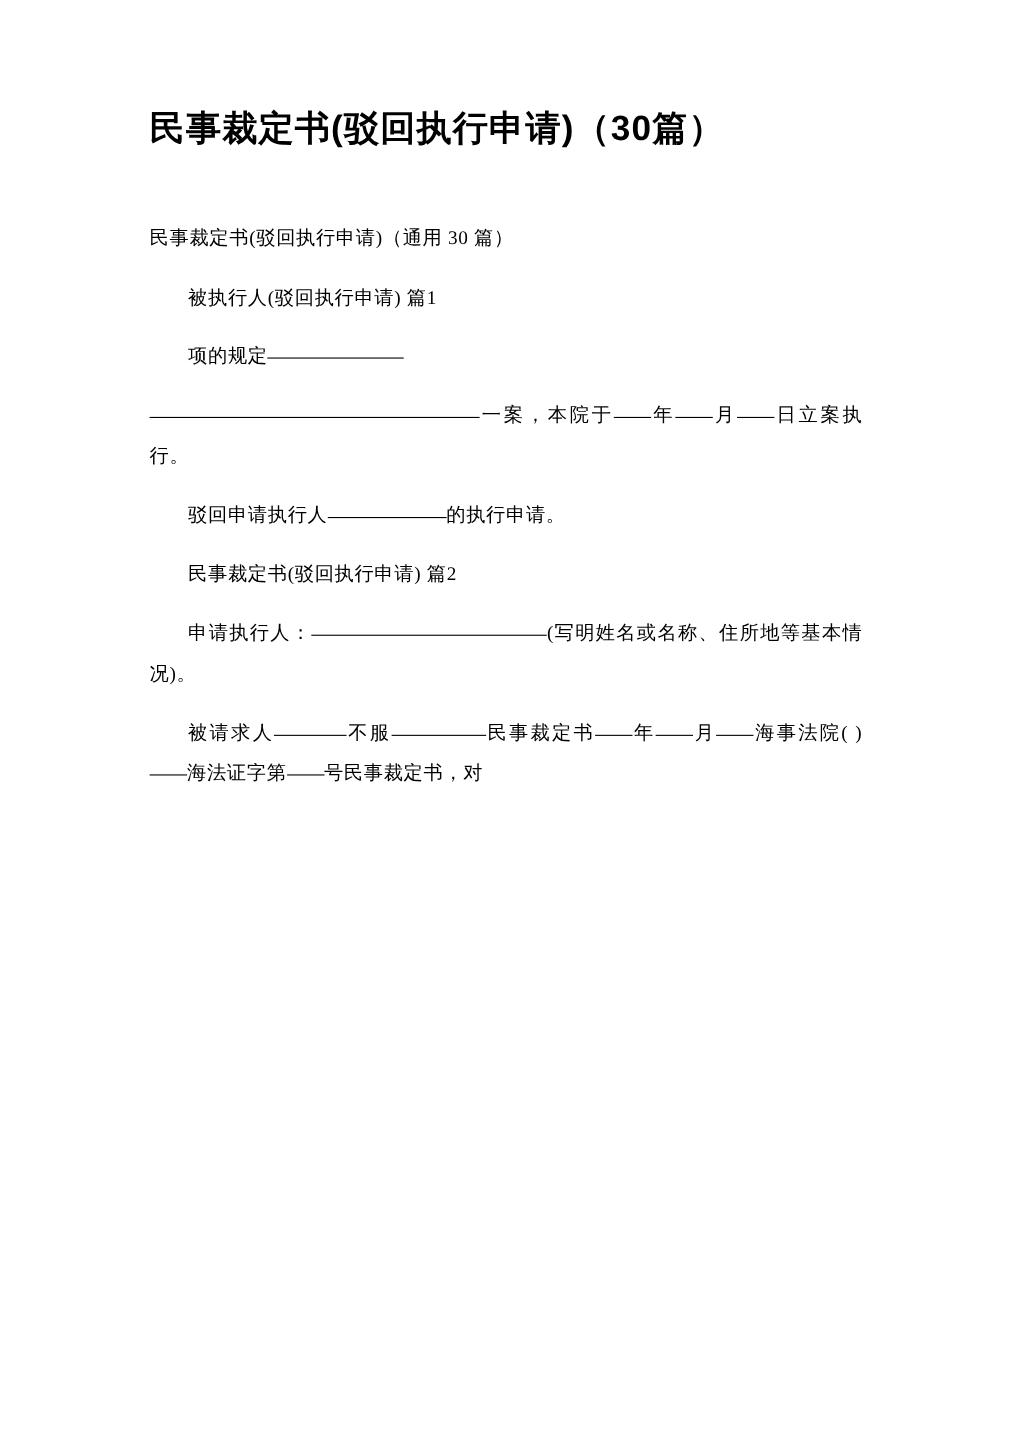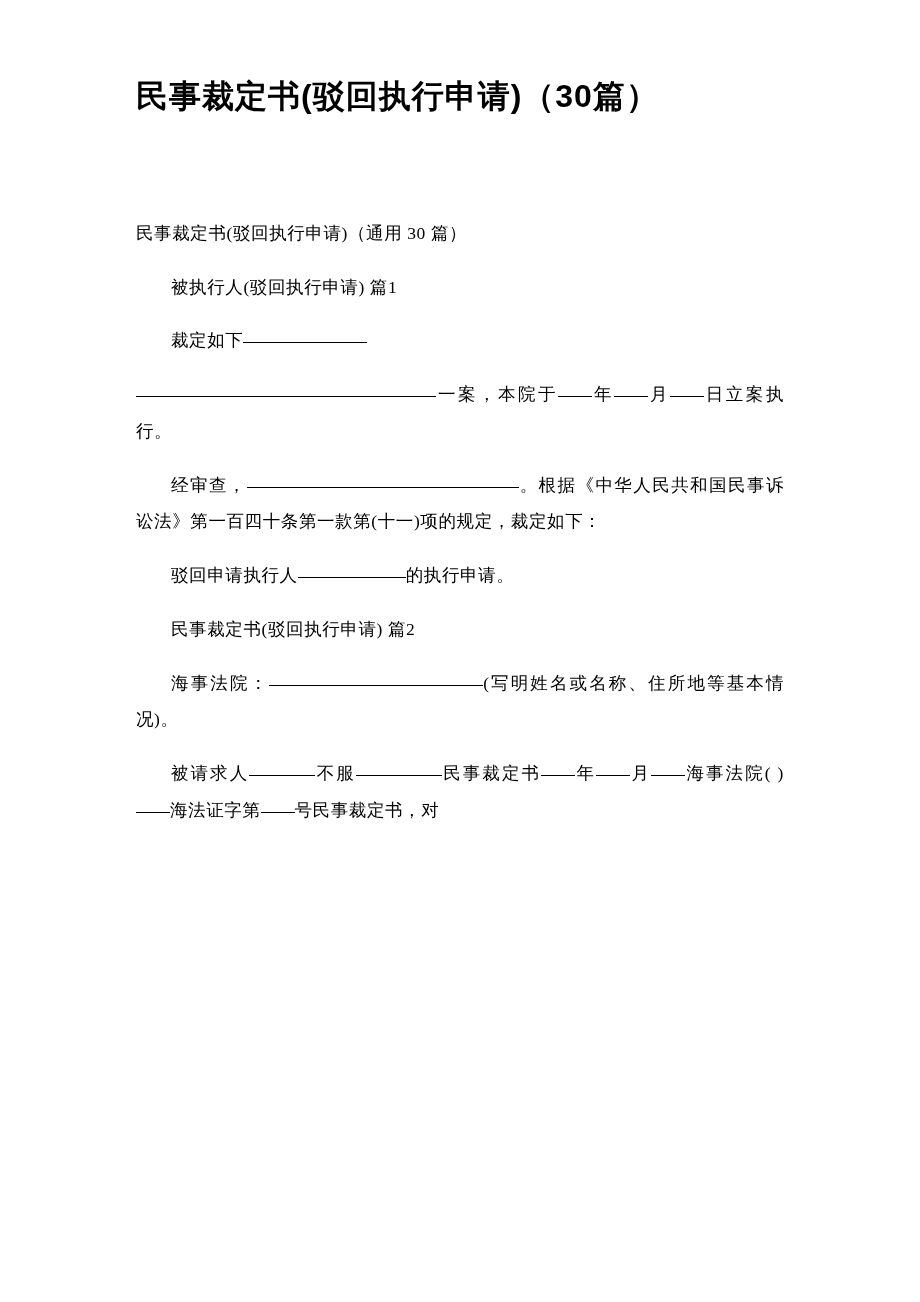--- a/index.html
+++ b/index.html
@@ -16,30 +16,30 @@
   }
   .page {
     position: relative;
     width: 920px;
     height: 1302px;
     box-sizing: border-box;
     padding: 0 136px;
   }
   .doc-title {
     margin: 0;
-    padding-top: 74px;
+    padding-top: 94px;
     font-size: 32px;
     font-weight: bold;
     line-height: 1.4;
     letter-spacing: 1px;
     text-align: left;
     font-family: "Liberation Sans", "DejaVu Sans", sans-serif;
   }
   .body-block {
-    margin-top: 96px;
+    margin-top: 59px;
   }
   p.line {
     margin: 0 0 17px 0;
     font-size: 17.5px;
     line-height: 2.1;
     letter-spacing: 0.6px;
     text-align: justify;
     font-family: "Liberation Serif", "DejaVu Serif", serif;
   }
   p.indent {
@@ -72,42 +72,39 @@
 
   <h1 class="doc-title">民事裁定书(驳回执行申请)（30篇）</h1>
 
   <div class="body-block">
 
     <p class="line">民事裁定书(驳回执行申请)（通用 30 篇）</p>
 
     <p class="line indent">被执行人(驳回执行申请) 篇1</p>
 
     <p class="line indent">
-      <span>裁定如下</span><span class="blank b-l"></span>
+      <span>项的规定</span><span class="blank b-l"></span>
     </p>
 
 
     <p class="line">
       <span class="blank b-run"></span><span>一案，本院于</span><span class="blank b-s"></span><span>年</span><span class="blank b-s"></span><span>月</span><span class="blank b-s"></span><span>日立案执行。</span>
     </p>
 
-    <p class="line indent">
-      <span>经审查，</span><span class="blank b-xxl"></span><span>。根据《中华人民共和国民事诉讼法》第一百四十条第一款第(十一)项的规定，裁定如下：</span>
-    </p>
 
     <p class="line indent">
       <span>驳回申请执行人</span><span class="blank b-m"></span><span>的执行申请。</span>
     </p>
 
 
     <p class="line indent">民事裁定书(驳回执行申请) 篇2</p>
 
 
     <p class="line indent">
-      <span>海事法院：</span><span class="blank b-xxxl"></span><span>(写明姓名或名称、住所地等基本情况)。</span>
+      <span>申请执行人：</span><span class="blank b-xxxl"></span><span>(写明姓名或名称、住所地等基本情况)。</span>
     </p>
 
     <p class="line indent tight">
       <span>被请求人</span><span class="blank b-60"></span><span>不服</span><span class="blank b-80"></span><span>民事裁定书</span><span class="blank b-s"></span><span>年</span><span class="blank b-s"></span><span>月</span><span class="blank b-s"></span><span>海事法院( )</span><span class="blank b-s"></span><span>海法证字第</span><span class="blank b-s"></span><span>号民事裁定书，对</span>
     </p>
 
   </div>
 </div>
 
 </body></html>

